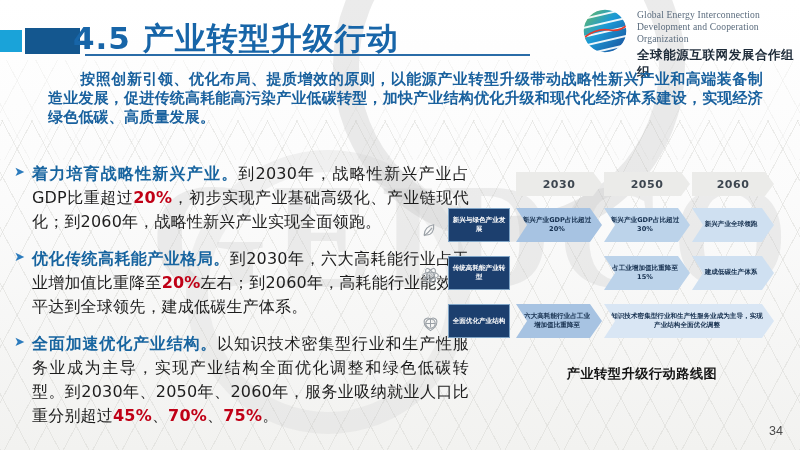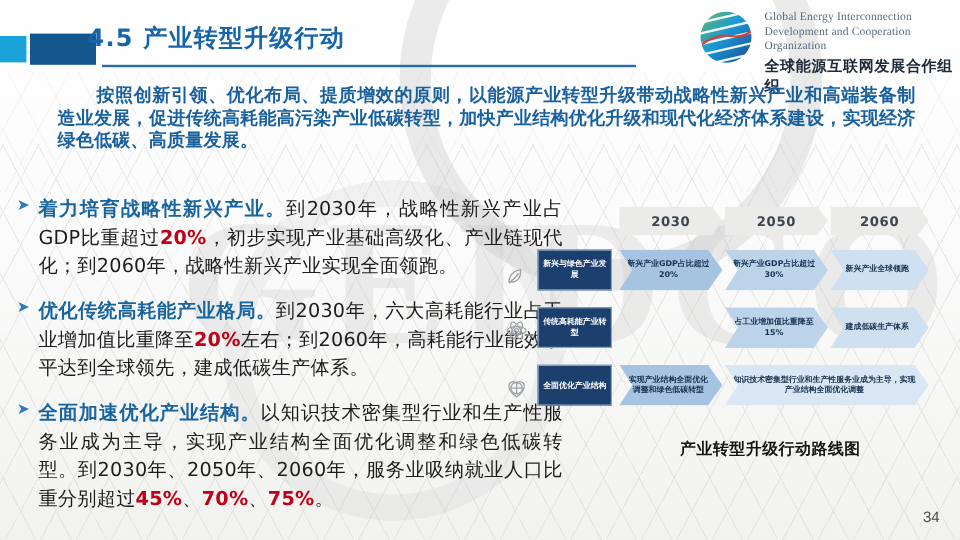--- a/index.html
+++ b/index.html
@@ -45,21 +45,21 @@
     letter-spacing:6px;pointer-events:none;user-select:none;
     font-family:"Liberation Serif",serif;
   }
 
   
   .hdr{position:absolute;left:0;top:0;width:800px;height:62px;}
   .acc1{position:absolute;left:0;top:30px;width:22px;height:22px;background:#1aa3d9;}
   .acc2{position:absolute;left:25px;top:28px;width:55px;height:26px;background:#14578f;}
   .title{
     position:absolute;left:73px;top:18px;
-    font-size:20px;font-weight:bold;color:#1765a8;letter-spacing:1px;
+    font-size:31px;font-weight:bold;color:#1765a8;letter-spacing:1px;
   }
   .title-rule{
     position:absolute;left:85px;top:54px;width:445px;height:2px;background:#2a6ca8;
   }
 
   
   .logo{position:absolute;left:580px;top:6px;width:50px;height:50px;}
   .logo-txt{position:absolute;left:637px;top:9px;}
   .logo-en{font-family:"Liberation Serif",serif;font-size:9.6px;color:#5a6b7d;line-height:12px;letter-spacing:.15px;}
   .logo-cn{font-size:12.5px;font-weight:bold;color:#1d2a38;letter-spacing:.6px;margin-top:2px;}
@@ -247,21 +247,21 @@
     </div>
 
     <div class="row r2">
       <div class="rlabel">传统高耗能产业转型</div>
       <div class="arw a-mid  c2">占工业增加值比重降至15%</div>
       <div class="arw a-lite c3">建成低碳生产体系</div>
     </div>
 
     <div class="row r3">
       <div class="rlabel">全面优化产业结构</div>
-      <div class="arw a-dark c1">实现产业结构全面优化调整和绿色低碳转型</div>
+      <div class="arw a-dark c1">六大高耗能行业占工业增加值比重降至</div>
       <div class="arw a-pale c23">知识技术密集型行业和生产性服务业成为主导，实现产业结构全面优化调整</div>
     </div>
 
   </div>
 
   <div class="cap">产业转型升级行动路线图</div>
   <div class="pageno">34</div>
 
 </div>
 

